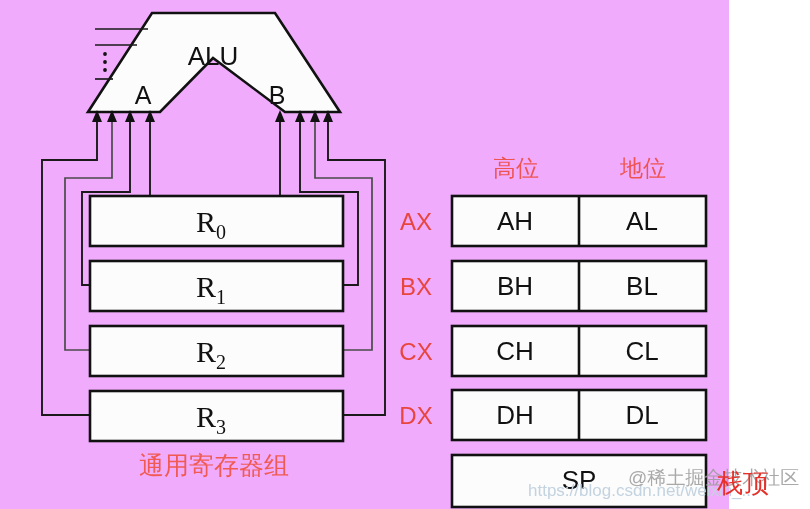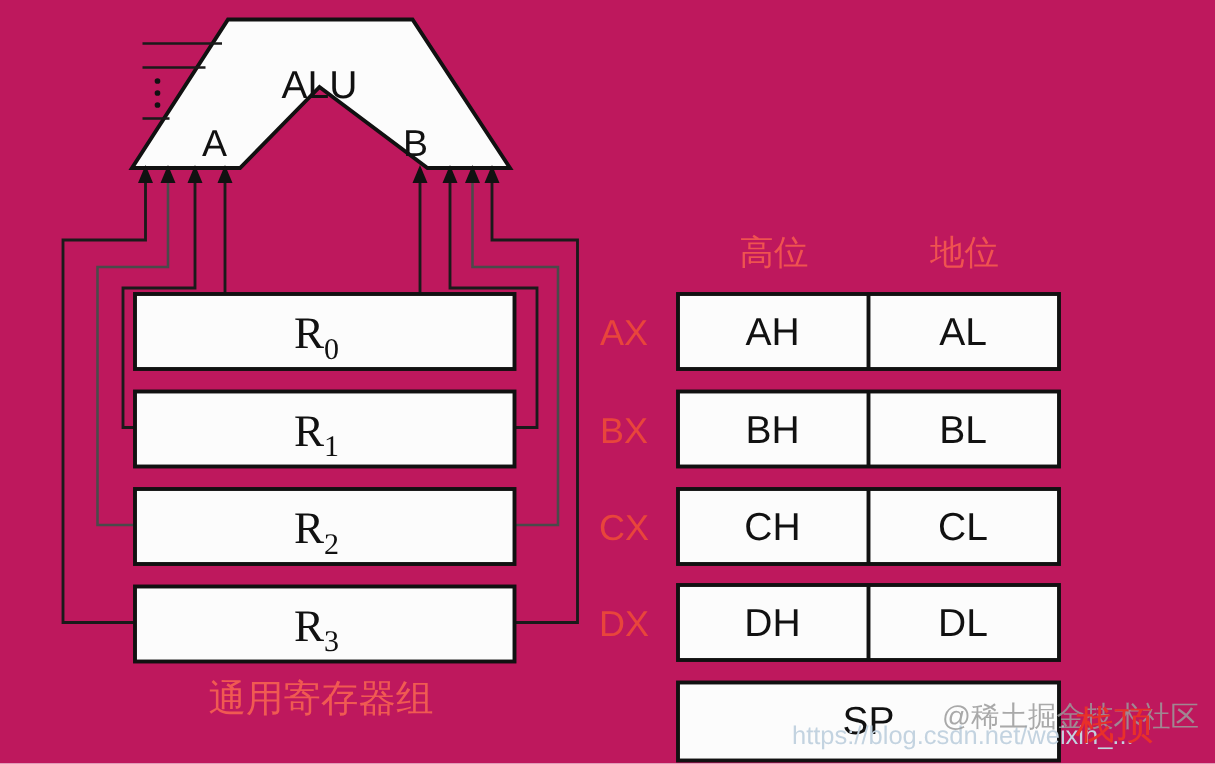--- a/index.html
+++ b/index.html
@@ -8,23 +8,23 @@
     background: #ffffff;
   }
   body {
     width: 810px;
     height: 509px;
     overflow: hidden;
     font-family: "Liberation Sans", sans-serif;
   }
   #stage {
     position: relative;
-    width: 810px;
+    width: 729px;
     height: 509px;
-    background: #be185d;
+    background: #f0abfc;
   }
   #diagram {
     position: absolute;
     left: 0;
     top: 0;
     width: 810px;
     height: 509px;
   }
   .box-rect {
     fill: #fcfcfc;

